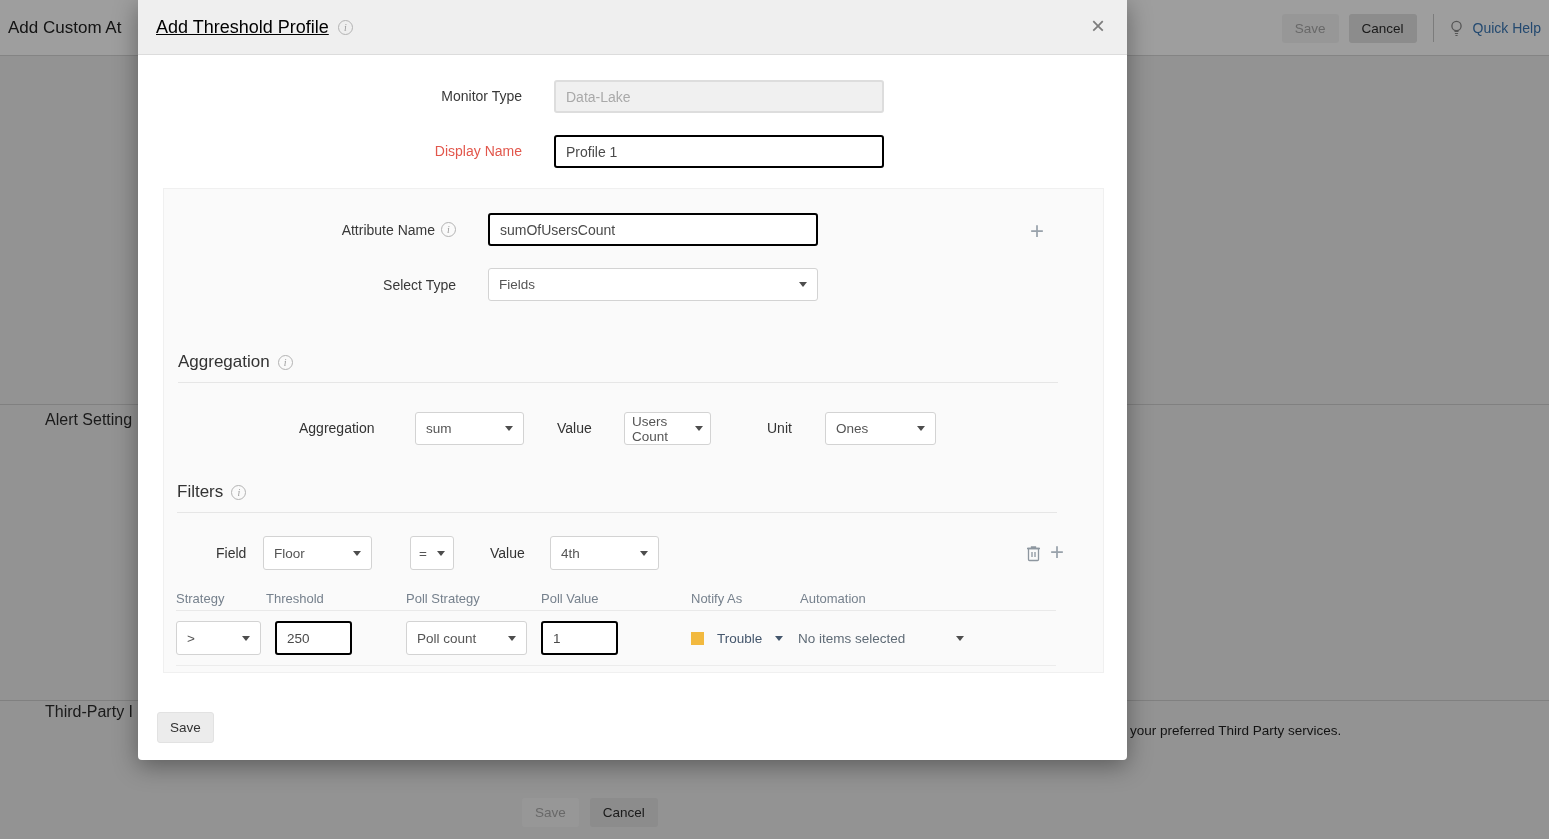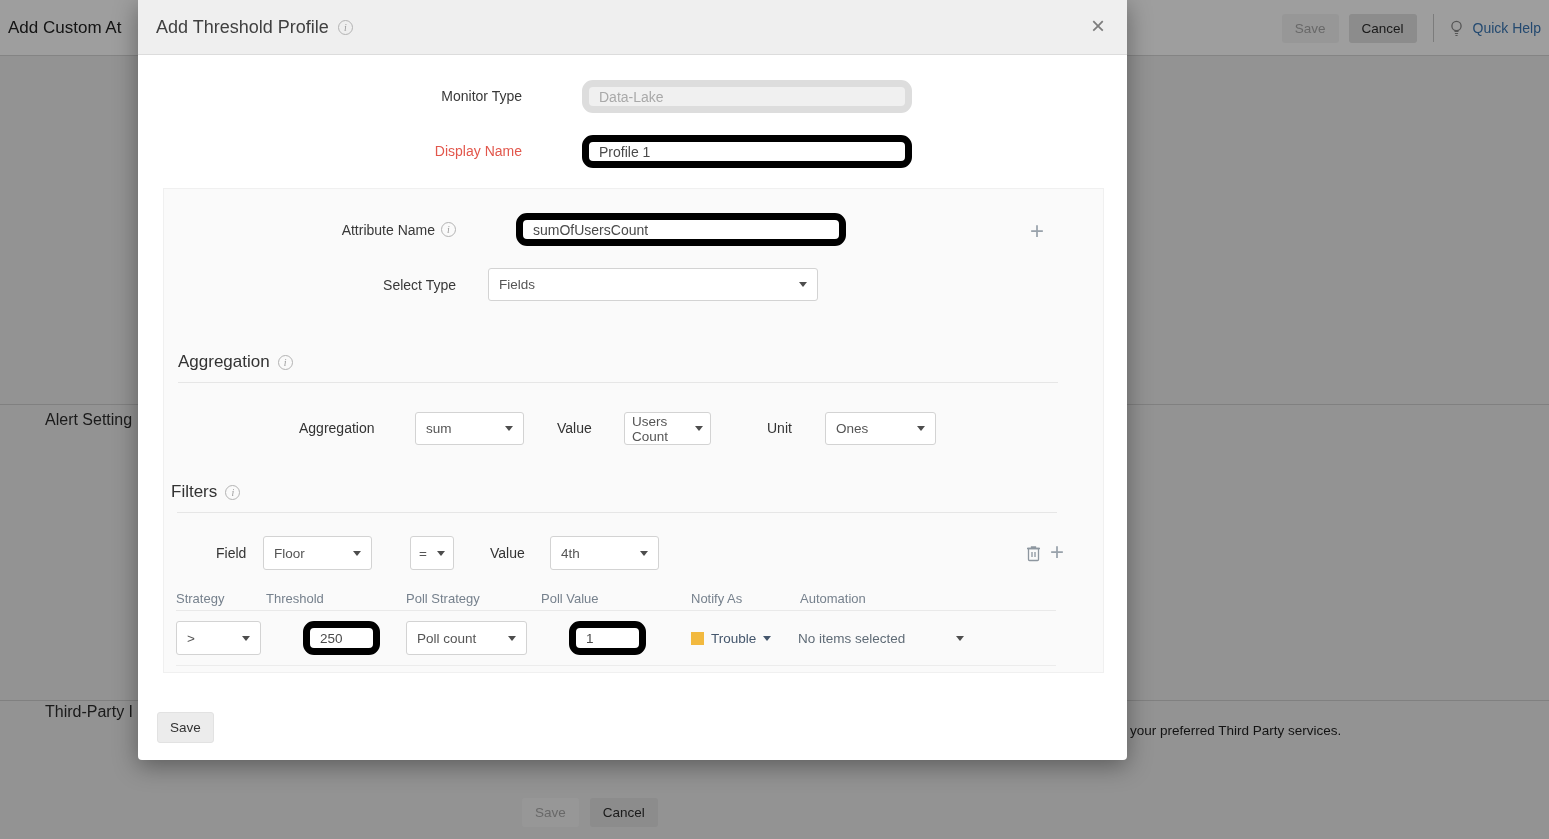--- a/index.html
+++ b/index.html
@@ -26,52 +26,52 @@
   .bg-footer { position:absolute; top:798px; left:522px; display:flex; gap:11px; }
 
   
   .overlay { position:absolute; inset:0; background:rgba(0,0,0,0.38); }
 
   
   .modal { position:absolute; left:138px; top:0; width:989px; height:760px; background:#ffffff;
     border-radius:0 0 4px 4px; box-shadow:0 6px 24px rgba(0,0,0,0.38); }
   .modal-header { position:absolute; left:0; top:0; width:100%; height:55px; background:#efefef;
     border-bottom:1px solid #dcdcdc; display:flex; align-items:center; padding:0 18px; gap:9px; }
-  .modal-title { font-size:18px; color:#404040; }
+  .modal-title { font-size:18px; color:#000000;text-decoration:underline; }
   .info-icon { display:inline-flex; align-items:center; justify-content:center; width:15px; height:15px;
     border:1px solid #b3b3b3; border-radius:50%; color:#9a9a9a; font-size:10px; font-style:italic;
     font-family:"Liberation Serif",serif; }
   .close-x { position:absolute; right:22px; top:14px; font-size:24px; color:#7d7d7d; cursor:pointer; line-height:1; }
 
   .flabel { position:absolute; font-size:14px; color:#383838; text-align:right; }
   .flabel.req { color:#e2574c;text-align:right; }
   .label-flex { position:absolute; display:flex; align-items:center; justify-content:flex-end; gap:6px;
     font-size:14px; color:#383838; }
 
-  .inp { position:absolute; height:33px; border:7px solid #000000; border-radius:11px; background:#fff;
-    font-size:14px; color:#4a4a4a; padding:0 10px; font-family:inherit; outline:none;margin-left:28px; }
+  .inp { position:absolute; height:33px; border:2px solid #000000; border-radius:3px; background:#fff;
+    font-size:14px; color:#4a4a4a; padding:0 10px; font-family:inherit; outline:none; }
   .inp:disabled, .inp.disabled { background:#f0f0f0; border-color:#ddd; color:#a9a9a9; }
 
   .dd { position:absolute; height:33px; border:1px solid #d3d3d3; border-radius:3px; background:#fff;
     display:flex; align-items:center; justify-content:space-between; padding:0 10px; font-size:13.5px;
     color:#555; cursor:pointer; }
   .caret { width:0; height:0; border-left:4px solid transparent; border-right:4px solid transparent;
     border-top:5px solid #4d4d4d; flex:0 0 auto; margin-left:8px; }
 
   .panel { position:absolute; left:25px; top:188px; width:941px; height:485px; background:#fafafa;
     border:1px solid #f0f0f0; }
   .plus-icon { position:absolute; width:30px; height:30px; text-align:center; line-height:28px; font-size:24px;
     color:#99a2ab; cursor:pointer; }
   .section-title { position:absolute; display:flex; align-items:center; gap:8px; font-size:17px; color:#333; }
   .hline { position:absolute; height:1px; background:#e6e6e6; }
   .inline-label { position:absolute; font-size:14px; color:#333; line-height:33px; white-space:nowrap; }
   .trash-icon { position:absolute; color:#8d969f; cursor:pointer; }
 
   .th { position:absolute; font-size:13px; color:#76818d; white-space:nowrap; }
-  .notify { position:absolute; display:flex; align-items:center; gap:7px; height:34px; cursor:pointer; }
+  .notify { position:absolute; display:flex; align-items:center; gap:13px; height:34px; cursor:pointer; }
   .swatch { width:13px; height:13px; background:#f2b93f; }
   .notify-text { font-size:13.5px; color:#44566c; }
   .automation { position:absolute; display:flex; align-items:center; justify-content:space-between; height:34px;
     width:166px; cursor:pointer; }
   .automation-text { font-size:13.5px; color:#5f6b76; }
 
   .modal-save { position:absolute; left:19px; top:712px; background:#ececec; border:1px solid #e2e2e2;
     border-radius:3px; font-size:13.5px; color:#333; padding:7px 12px; cursor:pointer; font-family:inherit; }
 </style>
 </head>
@@ -158,21 +158,21 @@
       <div class="dd" style="left:460px; top:223px; width:87px; padding:0 7px;">
         <span>Users Count</span>
         <span class="caret" style="margin-left:3px;"></span>
       </div>
       <div class="inline-label" style="left:603px; top:223px;">Unit</div>
       <div class="dd" style="left:661px; top:223px; width:111px;">
         <span>Ones</span>
         <span class="caret"></span>
       </div>
 
-      <div class="section-title" style="left:7px; top:293px;">
+      <div class="section-title" style="left:13px; top:293px;">
         <span>Filters</span>
         <span class="info-icon">i</span>
       </div>
       <div class="hline" style="left:13px; top:323px; width:880px;"></div>
 
       <div class="inline-label" style="left:52px; top:347px; line-height:34px;">Field</div>
       <div class="dd" style="left:99px; top:347px; width:109px; height:34px;">
         <span>Floor</span>
         <span class="caret"></span>
       </div>

